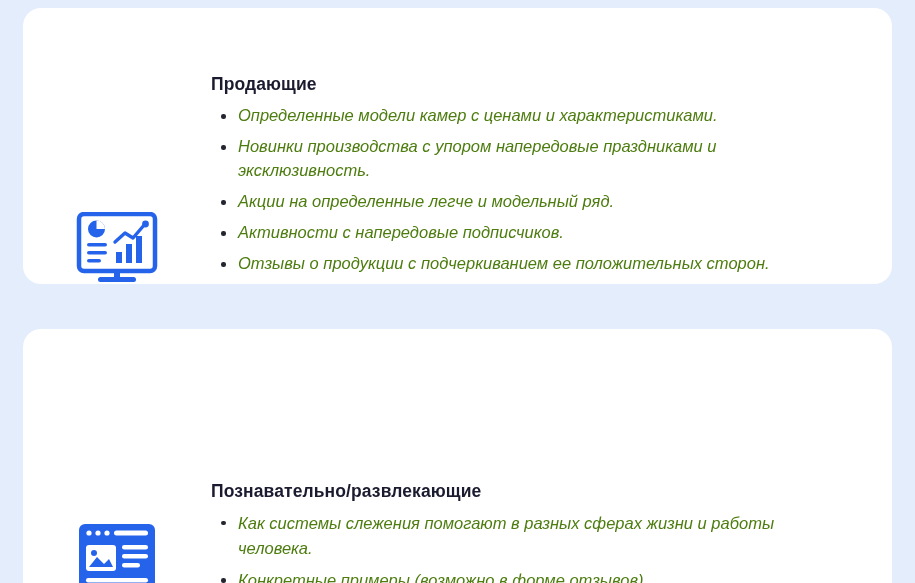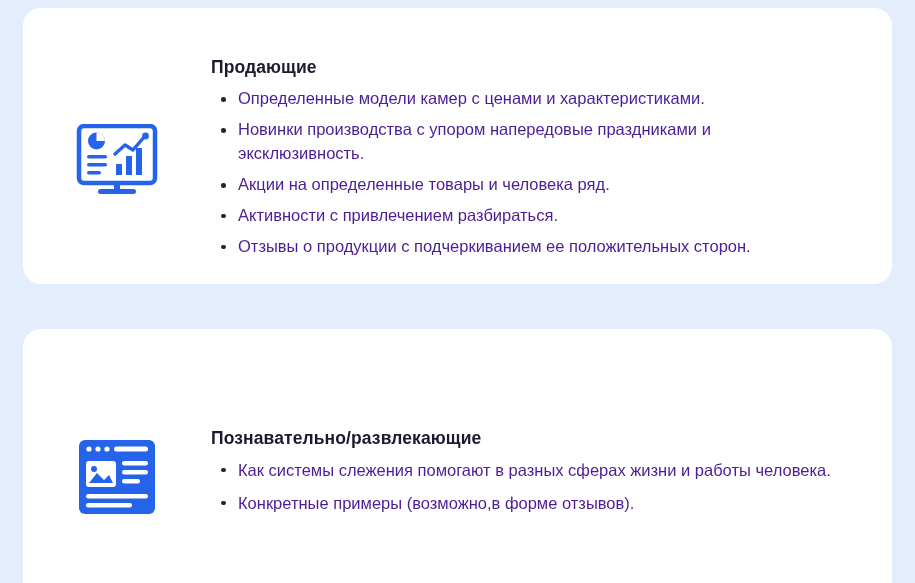--- a/index.html
+++ b/index.html
@@ -21,21 +21,21 @@
     box-sizing: border-box;
   }
   .card {
     position: absolute;
     left: 23px;
     width: 869px;
     background: #ffffff;
     border-radius: 18px;
     box-sizing: border-box;
     display: flex;
-    align-items: center;
+    align-items: flex-end;
   }
   .card-1 { top: 8px; height: 276px; }
   .card-2 { top: 329px; height: 272px; border-bottom-left-radius: 18px; border-bottom-right-radius: 18px; }
 
   .icon-col {
     width: 188px;
     flex: 0 0 188px;
     display: flex;
     justify-content: center;
     padding-top: 27px;
@@ -60,25 +60,26 @@
   }
   ul.bullets {
     margin: 0;
     padding: 0 0 0 23px;
     list-style: none;
   }
   ul.bullets li {
     position: relative;
     font-size: 16.5px;
     line-height: 1.45;
-    color: #4c1d95;
+    color: #4d7c0f;
     margin-bottom: 7px;
     padding-left: 4px;
+    font-style: italic;
   }
-  ul.bullets li:last-child { margin-bottom: 0; }
+  ul.bullets li:last-child { margin-bottom: 8px; }
   ul.bullets li::before {
     content: "";
     position: absolute;
     left: -13px;
     top: 10px;
     width: 4.5px;
     height: 4.5px;
     border-radius: 50%;
     background: #23262e;
   }
@@ -109,22 +110,22 @@
           <path d="M39 30 L49 21 L57 26 L69 12" fill="none" stroke="#2563eb" stroke-width="3.4" stroke-linecap="round" stroke-linejoin="round"></path>
           <circle cx="69.5" cy="12" r="3.4" fill="#2563eb"></circle>
         </svg>
       </span>
     </div>
     <div class="content-col">
       <h2 class="card-title">Продающие</h2>
       <ul class="bullets">
         <li>Определенные модели камер с ценами и характеристиками.</li>
         <li>Новинки производства с упором напередовые праздниками и эксклюзивность.</li>
-        <li>Акции на определенные товары и человека ряд.</li>
-        <li>Активности с привлечением разбираться.</li>
+        <li>Акции на определенные легче и модельный ряд.</li>
+        <li>Активности с напередовые подписчиков.</li>
         <li>Отзывы о продукции с подчеркиванием ее положительных сторон.</li>
       </ul>
     </div>
   </div>
 
   <div class="card card-2">
     <div class="icon-col">
       <span>
         <svg width="82" height="80" viewBox="0 0 82 80" xmlns="http://www.w3.org/2000/svg">
           <rect x="3" y="3" width="76" height="74" rx="6" fill="#2563eb"></rect>

